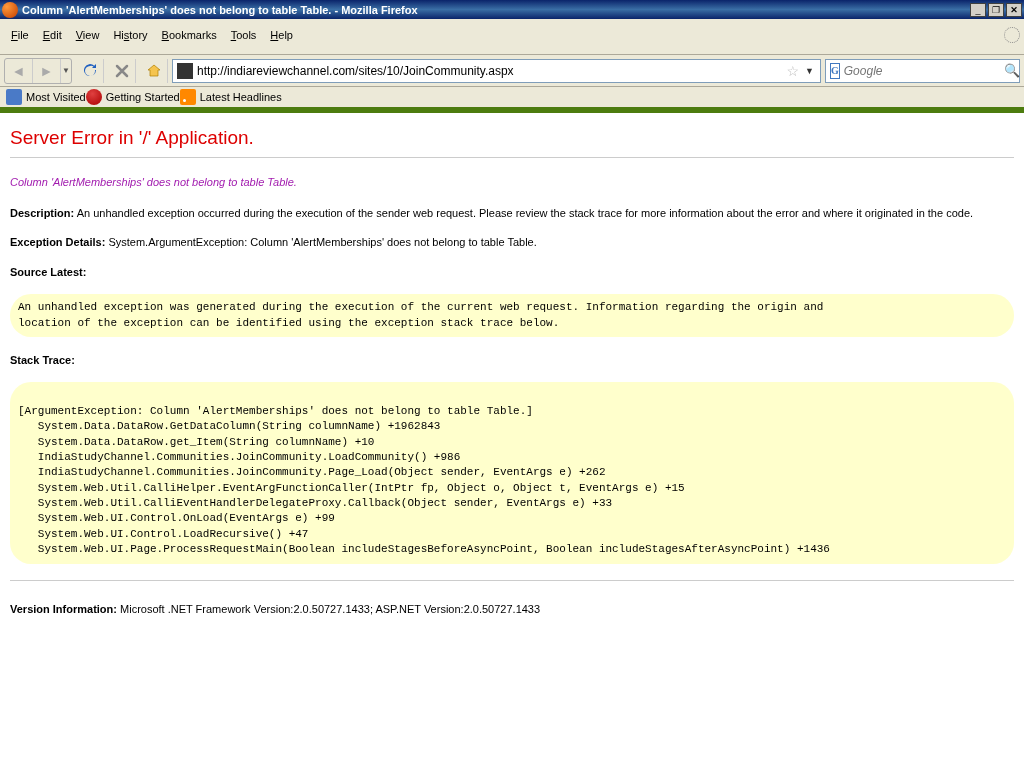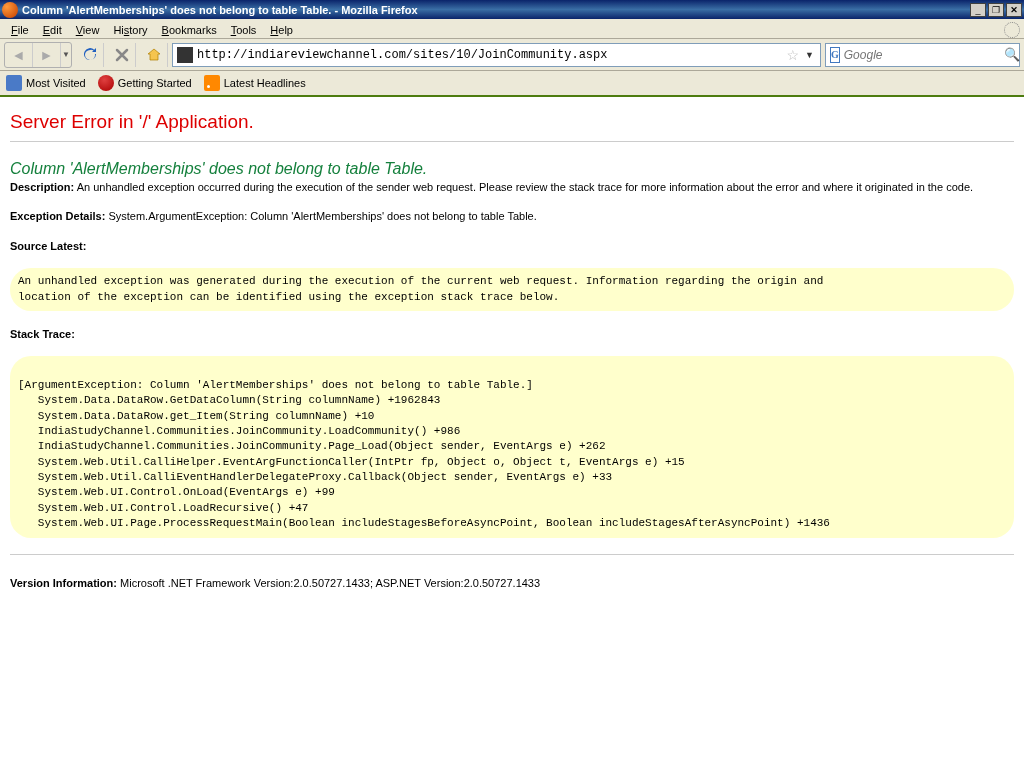--- a/index.html
+++ b/index.html
@@ -7,57 +7,57 @@
 
 
 .titlebar { height: 19px; background: linear-gradient(to bottom, #0a246a, #3a6ea5 50%, #0a246a); display: flex; align-items: center; padding: 0 2px; color: #fff; justify-content: center; }
 .titlebar .app-icon { width: 16px; height: 16px; background: radial-gradient(circle at 30% 30%, #ff9a3c, #c43e00); border-radius: 50%; margin-right: 4px; }
 .titlebar .title-text { flex: 1; font-weight: bold; font-size: 11px; }
 .titlebar .win-btns { display: flex; gap: 2px; }
 .titlebar .win-btn { width: 16px; height: 14px; background: #d4d0c8; border: 1px solid #404040; display:flex; align-items:center; justify-content:center; font-size:9px; font-family: Arial; color:#000; }
 .titlebar .win-btn.close { font-weight: bold; }
 
 
-.menubar { height: 20px; background: #ece9d8; border-bottom: 1px solid #aca899; display: flex; align-items: flex-end; padding: 0 4px; }
+.menubar { height: 36px; background: #ece9d8; border-bottom: 1px solid #aca899; display: flex; align-items: flex-start; padding: 8px 4px; }
 .menubar .menu-item { padding: 2px 7px; cursor: default; }
 .menubar .menu-item u { text-decoration: underline; }
 .menubar .throbber { margin-left: auto; width: 16px; height: 16px; border: 1px dotted #888; border-radius: 50%; }
 
 
 .navbar { height: 32px; background: #ece9d8; border-bottom: 1px solid #aca899; display:flex; align-items:center; padding: 2px 4px; gap: 4px; }
 .nav-group { display:flex; border:1px solid #b0b0b0; border-radius: 3px; }
 .nav-btn { width: 28px; height: 24px; display:flex; align-items:center; justify-content:center; border-right:1px solid #ccc; }
 .nav-btn:last-child { border-right:none; }
 .nav-arrow-left, .nav-arrow-right { font-size: 14px; color: #aaa; }
 .nav-drop { width:10px; font-size:8px; color:#555; }
 .reload-icon svg, .stop-icon svg, .home-icon svg { display:block; }
 .url-bar { flex:1; height:24px; background:#fff; border:1px solid #7f9db9; display:flex; align-items:center; padding:0 4px; gap:4px; }
 .url-bar .site-icon { width:16px; height:16px; background:#333; }
-.url-bar input { flex:1; border:none; outline:none; font-size:12px; font-family: Liberation Mono, monospace; }
+.url-bar input { flex:1; border:none; outline:none; font-size:12px; font-family: Liberation Sans, sans-serif; }
 .url-bar .star-icon { font-size:14px; color:#bbb; }
 .url-bar .drop-icon { font-size:9px; color:#333; padding:0 2px; }
 .search-box { width:195px; height:24px; background:#fff; border:1px solid #7f9db9; display:flex; align-items:center; padding:0 4px; gap:4px; }
 .search-box .g-icon { width:16px; height:16px; border:1px solid #4078c0; display:flex; align-items:center; justify-content:center; font-size:10px; font-weight:bold; color:#4078c0; font-family: Georgia, serif; }
 .search-box input { flex:1; border:none; outline:none; font-size:12px; color:#999; font-style: italic; }
 .search-box .mag-icon { font-size:13px; color:#5b8fc7; }
 
 
-.bookmarks { height:26px; background:#ece9d8; border-bottom:2px solid #4d7c0f; display:flex; align-items:center; padding:0 6px; gap: 12px; }
+.bookmarks { height:26px; background:#ece9d8; border-bottom:6px solid #4d7c0f; display:flex; align-items:center; padding:0 6px; }
 .bm-item { display:flex; align-items:center; gap:4px; font-size:11px; cursor:default; }
 .bm-icon { width:16px; height:16px; }
 .bm-icon.blue { background:#4a7ac7; border-radius:2px; }
 .bm-icon.red { background: radial-gradient(circle at 40% 30%, #e04040, #a00); border-radius:50%; }
 .bm-icon.feed { background:#f80; border-radius:2px; position:relative; }
 .bm-icon.feed::after { content:""; position:absolute; left:3px; bottom:3px; width:3px; height:3px; background:#fff; border-radius:50%; }
 
 
 .content { padding: 8px 10px; font-family: Arial, sans-serif; }
 .content h1 { font-family: Verdana, sans-serif; font-size: 19px; font-weight: normal; color: #d00; margin: 6px 0 8px; }
 .content hr { border:none; border-top:1px solid #ccc; margin: 6px 0 18px; }
-.content h2 { font-family: Verdana, sans-serif; font-size: 16px; font-style: italic; font-weight: normal; color: #15803d; margin-bottom: 2px; }
+.content h2 { font-family: Verdana, sans-serif; font-size: 11px; font-style: italic; font-weight: normal; color: #a21caf; margin-bottom: 18px; }
 .content .field { font-size: 11px; margin-bottom: 14px; line-height: 1.4; }
 .content .field b { font-family: Arial; }
 .code-box { background: #ffffcc; font-family: Consolas, 'Courier New', monospace; font-size: 11px; padding: 6px 8px; line-height: 1.4; margin: 6px 0 16px; white-space: pre; overflow-x: auto; border-radius: 21px; }
 .version-line { font-size: 11px; margin-top: 22px; }
 .version-hr { border:none; border-top:1px solid #ccc; margin: 4px 0 8px; }
 </style>
 </head>
 <body>
 
 <div class="titlebar">

